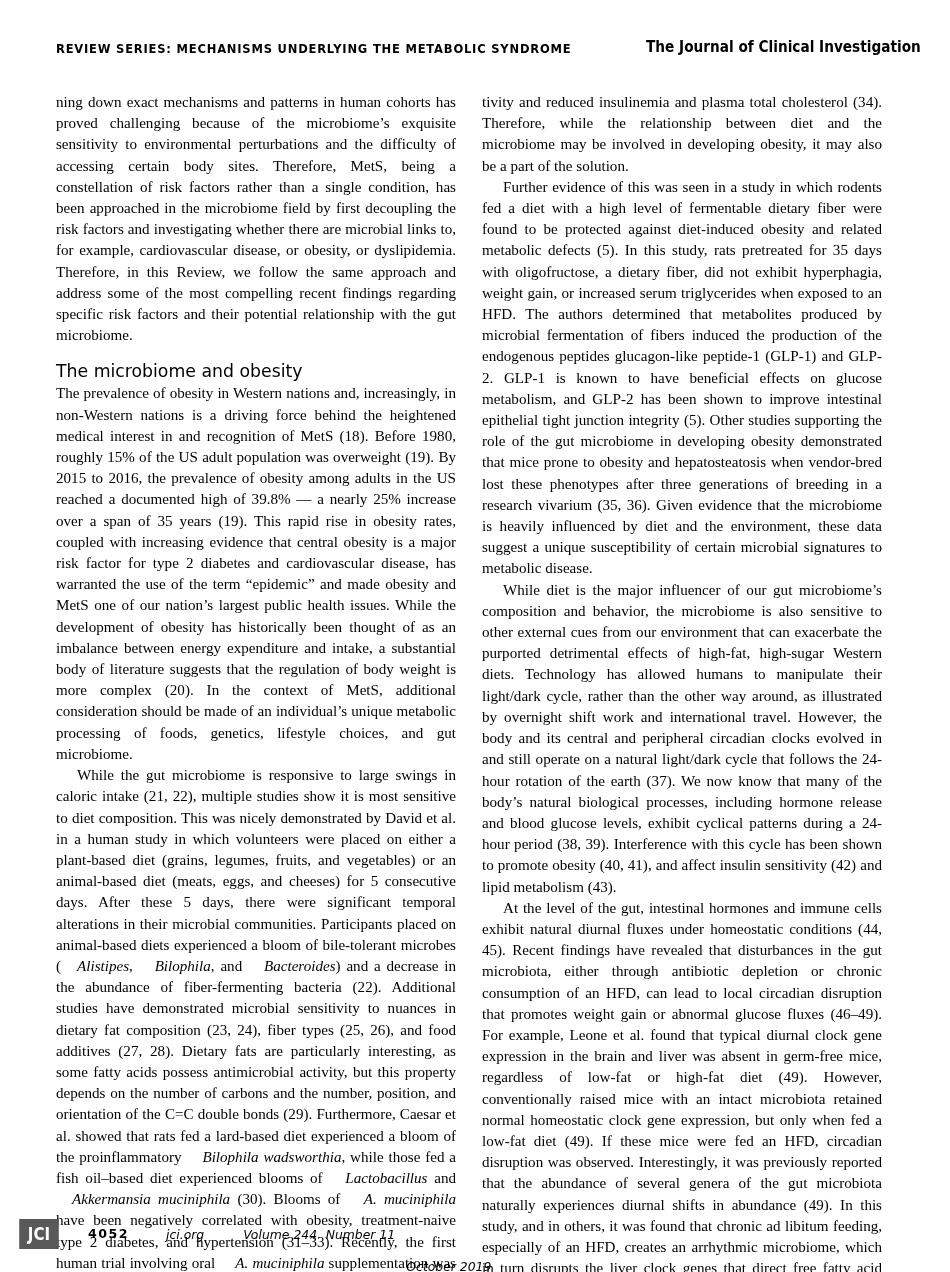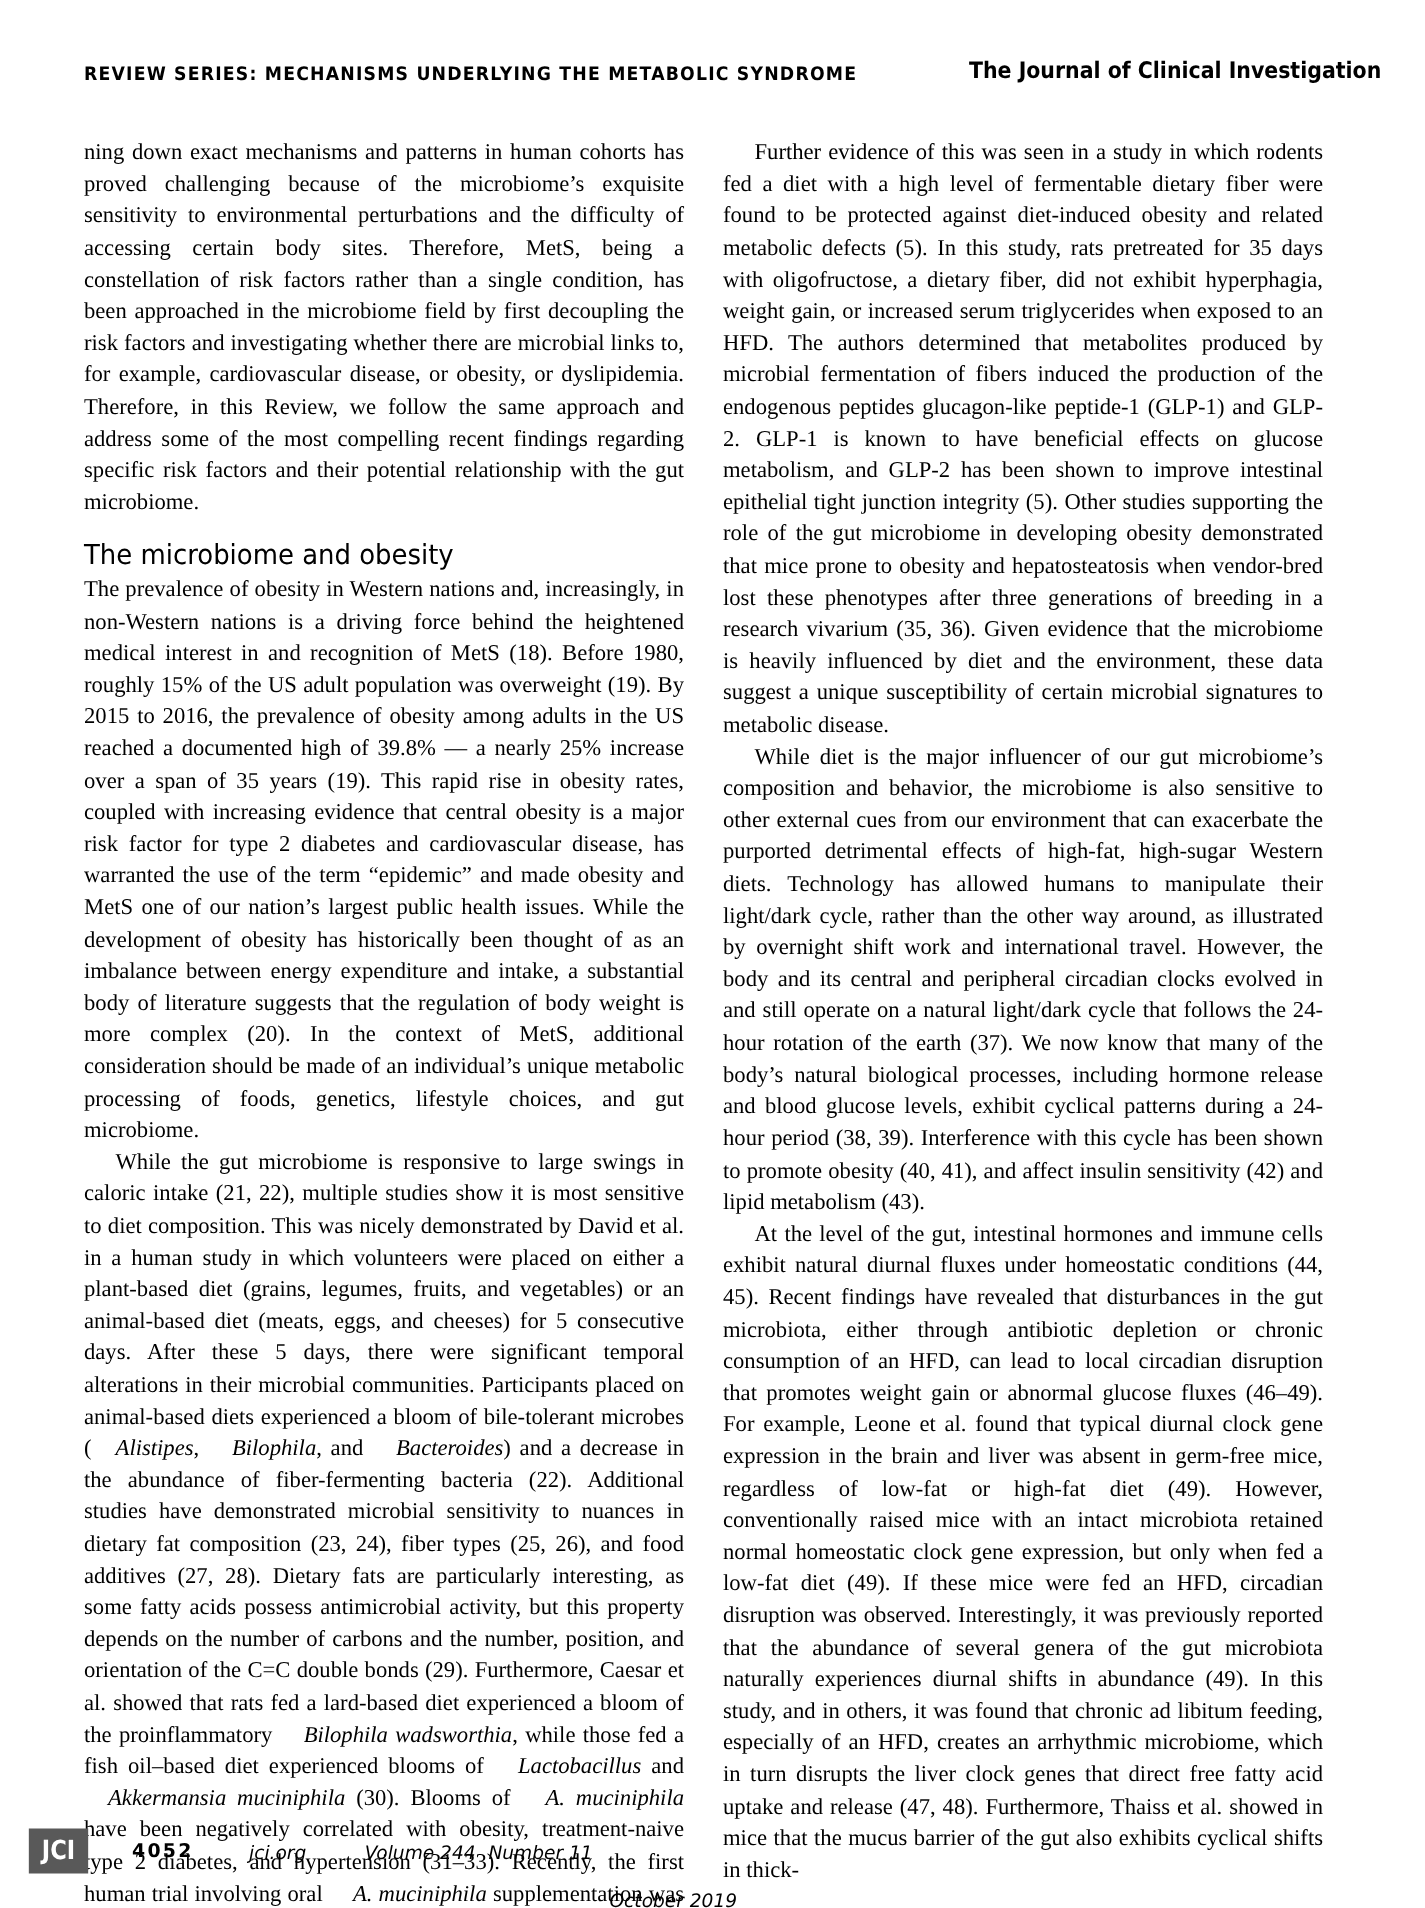--- a/index.html
+++ b/index.html
@@ -146,20 +146,21 @@
   <div class="columns">
 
     <div class="col">
       <p class="body">ning down exact mechanisms and patterns in human cohorts has proved challenging because of the microbiome’s exquisite sensitivity to environmental perturbations and the difficulty of accessing certain body sites. Therefore, MetS, being a constellation of risk factors rather than a single condition, has been approached in the microbiome field by first decoupling the risk factors and investigating whether there are microbial links to, for example, cardiovascular disease, or obesity, or dyslipidemia. Therefore, in this Review, we follow the same approach and address some of the most compelling recent findings regarding specific risk factors and their potential relationship with the gut microbiome.</p>
       <h2 class="section">The microbiome and obesity</h2>
       <p class="body">The prevalence of obesity in Western nations and, increasingly, in non-Western nations is a driving force behind the heightened medical interest in and recognition of MetS (18). Before 1980, roughly 15% of the US adult population was overweight (19). By 2015 to 2016, the prevalence of obesity among adults in the US reached a documented high of 39.8% — a nearly 25% increase over a span of 35 years (19). This rapid rise in obesity rates, coupled with increasing evidence that central obesity is a major risk factor for type 2 diabetes and cardiovascular disease, has warranted the use of the term “epidemic” and made obesity and MetS one of our nation’s largest public health issues. While the development of obesity has historically been thought of as an imbalance between energy expenditure and intake, a substantial body of literature suggests that the regulation of body weight is more complex (20). In the context of MetS, additional consideration should be made of an individual’s unique metabolic processing of foods, genetics, lifestyle choices, and gut microbiome.</p>
       <p class="body indent"><span>While the gut microbiome is responsive to large swings in caloric intake (21, 22), multiple studies show it is most sensitive to diet composition. This was nicely demonstrated by David et al. in a human study in which volunteers were placed on either a plant-based diet (grains, legumes, fruits, and vegetables) or an animal-based diet (meats, eggs, and cheeses) for 5 consecutive days. After these 5 days, there were significant temporal alterations in their microbial communities. Participants placed on animal-based diets experienced a bloom of bile-tolerant microbes (</span><em>Alistipes</em><span>, </span><em>Bilophila</em><span>, and </span><em>Bacteroides</em><span>) and a decrease in the abundance of fiber-fermenting bacteria (22). Additional studies have demonstrated microbial sensitivity to nuances in dietary fat composition (23, 24), fiber types (25, 26), and food additives (27, 28). Dietary fats are particularly interesting, as some fatty acids possess antimicrobial activity, but this property depends on the number of carbons and the number, position, and orientation of the C=C double bonds (29). Furthermore, Caesar et al. showed that rats fed a lard-based diet experienced a bloom of the proinflammatory </span><em>Bilophila wadsworthia</em><span>, while those fed a fish oil–based diet experienced blooms of </span><em>Lactobacillus</em><span> and </span><em>Akkermansia muciniphila</em><span> (30). Blooms of </span><em>A. muciniphila</em><span> have been negatively correlated with obesity, treatment-naive type 2 diabetes, and hypertension (31–33). Recently, the first human trial involving oral </span><em>A. muciniphila</em><span> supplementation was conducted in overweight/obese insulin-resistant individuals. This double-blind, placebo-controlled, randomized crossover study involved daily supplementation for 3 months, which resulted in significantly improved insulin sensi-</span></p>
     </div>
 
     <div class="col">
+      <p class="body">tivity and reduced insulinemia and plasma total cholesterol (34). Therefore, while the relationship between diet and the microbiome may be involved in developing obesity, it may also be a part of the solution.</p>
       <p class="body indent">Further evidence of this was seen in a study in which rodents fed a diet with a high level of fermentable dietary fiber were found to be protected against diet-induced obesity and related metabolic defects (5). In this study, rats pretreated for 35 days with oligofructose, a dietary fiber, did not exhibit hyperphagia, weight gain, or increased serum triglycerides when exposed to an HFD. The authors determined that metabolites produced by microbial fermentation of fibers induced the production of the endogenous peptides glucagon-like peptide-1 (GLP-1) and GLP-2. GLP-1 is known to have beneficial effects on glucose metabolism, and GLP-2 has been shown to improve intestinal epithelial tight junction integrity (5). Other studies supporting the role of the gut microbiome in developing obesity demonstrated that mice prone to obesity and hepatosteatosis when vendor-bred lost these phenotypes after three generations of breeding in a research vivarium (35, 36). Given evidence that the microbiome is heavily influenced by diet and the environment, these data suggest a unique susceptibility of certain microbial signatures to metabolic disease.</p>
       <p class="body indent">While diet is the major influencer of our gut microbiome’s composition and behavior, the microbiome is also sensitive to other external cues from our environment that can exacerbate the purported detrimental effects of high-fat, high-sugar Western diets. Technology has allowed humans to manipulate their light/dark cycle, rather than the other way around, as illustrated by overnight shift work and international travel. However, the body and its central and peripheral circadian clocks evolved in and still operate on a natural light/dark cycle that follows the 24-hour rotation of the earth (37). We now know that many of the body’s natural biological processes, including hormone release and blood glucose levels, exhibit cyclical patterns during a 24-hour period (38, 39). Interference with this cycle has been shown to promote obesity (40, 41), and affect insulin sensitivity (42) and lipid metabolism (43).</p>
       <p class="body indent">At the level of the gut, intestinal hormones and immune cells exhibit natural diurnal fluxes under homeostatic conditions (44, 45). Recent findings have revealed that disturbances in the gut microbiota, either through antibiotic depletion or chronic consumption of an HFD, can lead to local circadian disruption that promotes weight gain or abnormal glucose fluxes (46–49). For example, Leone et al. found that typical diurnal clock gene expression in the brain and liver was absent in germ-free mice, regardless of low-fat or high-fat diet (49). However, conventionally raised mice with an intact microbiota retained normal homeostatic clock gene expression, but only when fed a low-fat diet (49). If these mice were fed an HFD, circadian disruption was observed. Interestingly, it was previously reported that the abundance of several genera of the gut microbiota naturally experiences diurnal shifts in abundance (49). In this study, and in others, it was found that chronic ad libitum feeding, especially of an HFD, creates an arrhythmic microbiome, which in turn disrupts the liver clock genes that direct free fatty acid uptake and release (47, 48). Furthermore, Thaiss et al. showed in mice that the mucus barrier of the gut also exhibits cyclical shifts in thick-</p>
     </div>
 
   </div>
 
   <div class="footer">
     <div class="jci-logo">JCI</div>
     <div class="folio">4052</div>

